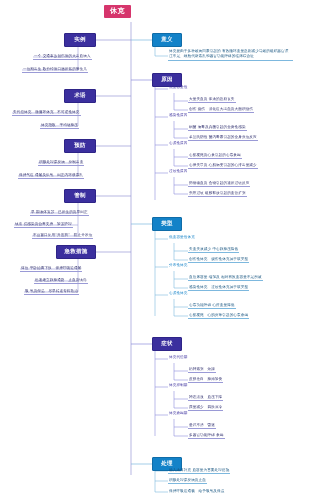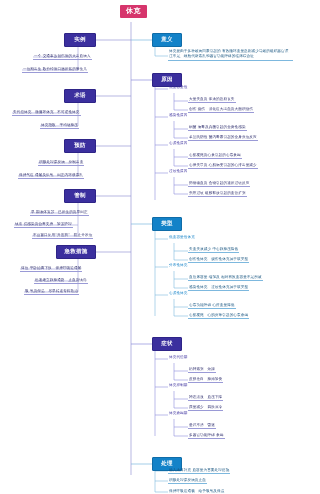--- a/index.html
+++ b/index.html
@@ -94,21 +94,21 @@
 
     <path d="M155,351 L155,436" stroke="#8d8ddb" stroke-width="0.6" fill="none"></path>
     <path d="M155,359 L168,359 M155,387 L168,387 M155,415 L168,415" stroke="#8d8ddb" stroke-width="0.6" fill="none"></path>
     <path d="M174,363 L174,380 M174,371 L188,371 M174,380 L188,380" stroke="#8d8ddb" stroke-width="0.6" fill="none"></path>
     <path d="M174,391 L174,408 M174,399 L188,399 M174,408 L188,408" stroke="#8d8ddb" stroke-width="0.6" fill="none"></path>
     <path d="M174,419 L174,436 M174,427 L188,427 M174,436 L188,436" stroke="#8d8ddb" stroke-width="0.6" fill="none"></path>
 
     <path d="M155,471 L155,492 M155,471 L168,471 M155,481 L168,481 M155,492 L168,492" stroke="#7db8de" stroke-width="0.6" fill="none"></path>
   </svg>
 
-  <div class="node root" style="left:120px;top:5px;">休克</div>
+  <div class="node root" style="left:104px;top:5px;">休克</div>
 
   <div class="node topic purple" style="left:64px;top:33px;width:32px;">实例</div>
   <div class="node leaf" style="left:33px;top:54px;">一个 交通事故创伤后的大出血病人</div>
   <div class="node leaf" style="left:22px;top:67px;">一位刚出生 数分钟后口唇发紫的新生儿</div>
 
   <div class="node topic purple" style="left:64px;top:89px;width:32px;">术语</div>
   <div class="node leaf" style="left:12px;top:110px;">失代偿休克　微循环休克　不可逆性休克</div>
   <div class="node leaf" style="left:40px;top:123px;">休克指数　平均动脉压</div>
 
   <div class="node topic purple" style="left:64px;top:139px;width:32px;">预防</div>

